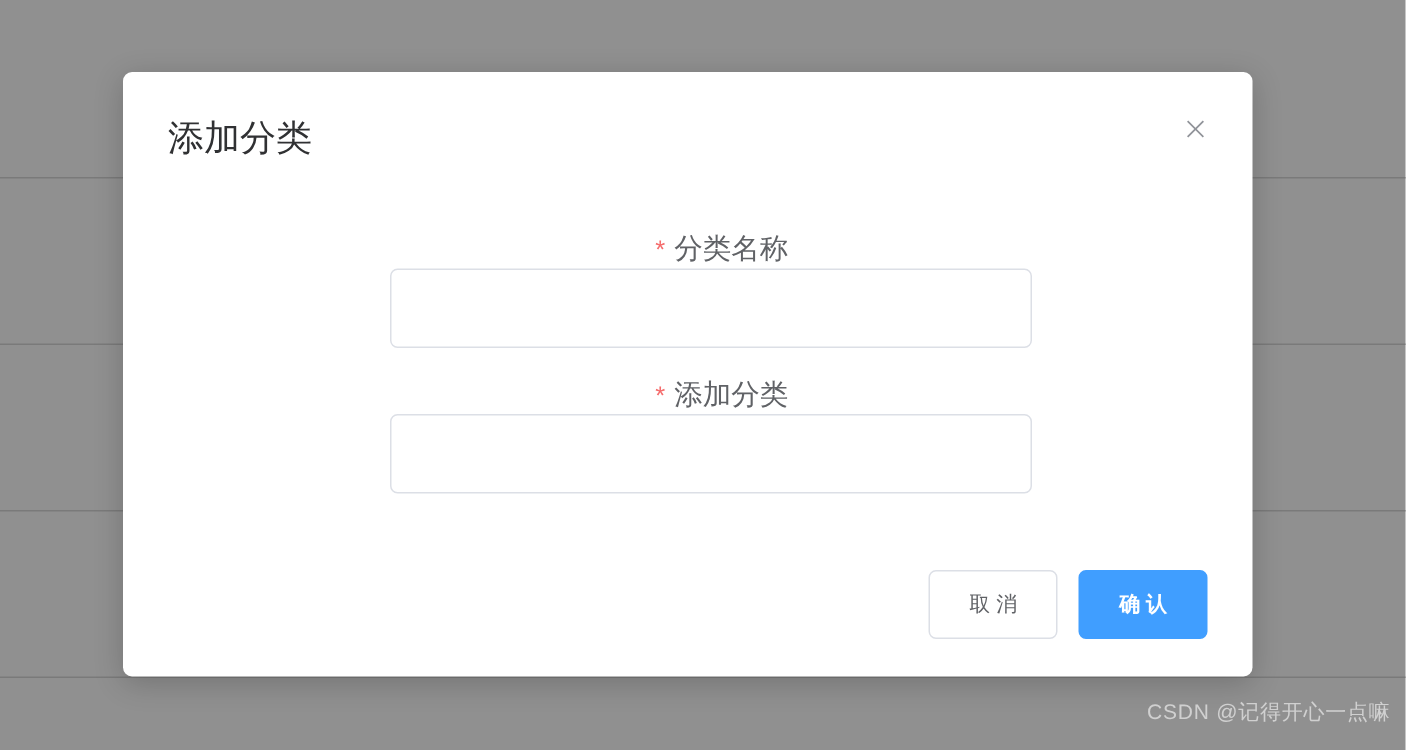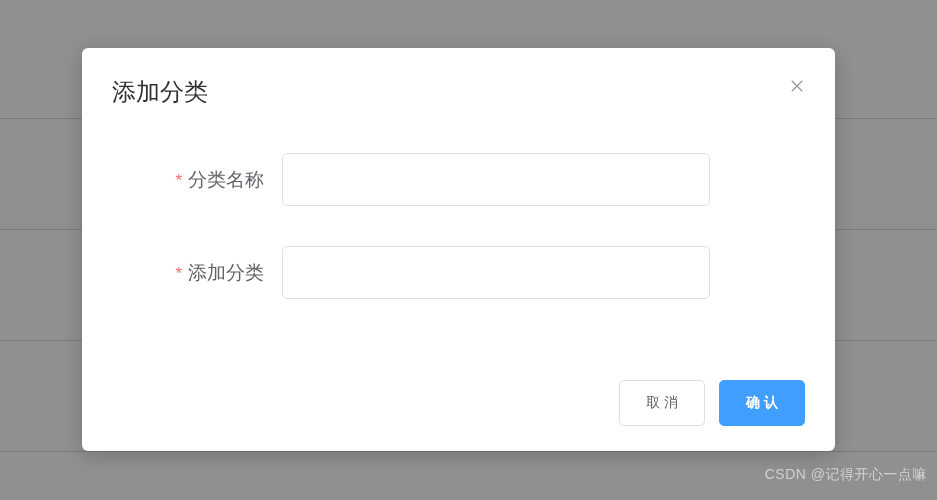--- a/index.html
+++ b/index.html
@@ -58,22 +58,23 @@
       align-items: center;
       justify-content: center;
     }
     .close-btn svg {
       width: 18px;
       height: 18px;
     }
     .form-row {
       display: flex;
       align-items: center;
-      margin-bottom: 40px;
+      margin-bottom: 18px;
       padding-left: 30px;
+      flex-direction: column;
     }
     .form-label {
       width: 140px;
       text-align: right;
       font-size: 19px;
       color: #606266;
       padding-right: 18px;
       white-space: nowrap;
     }
     .required {

